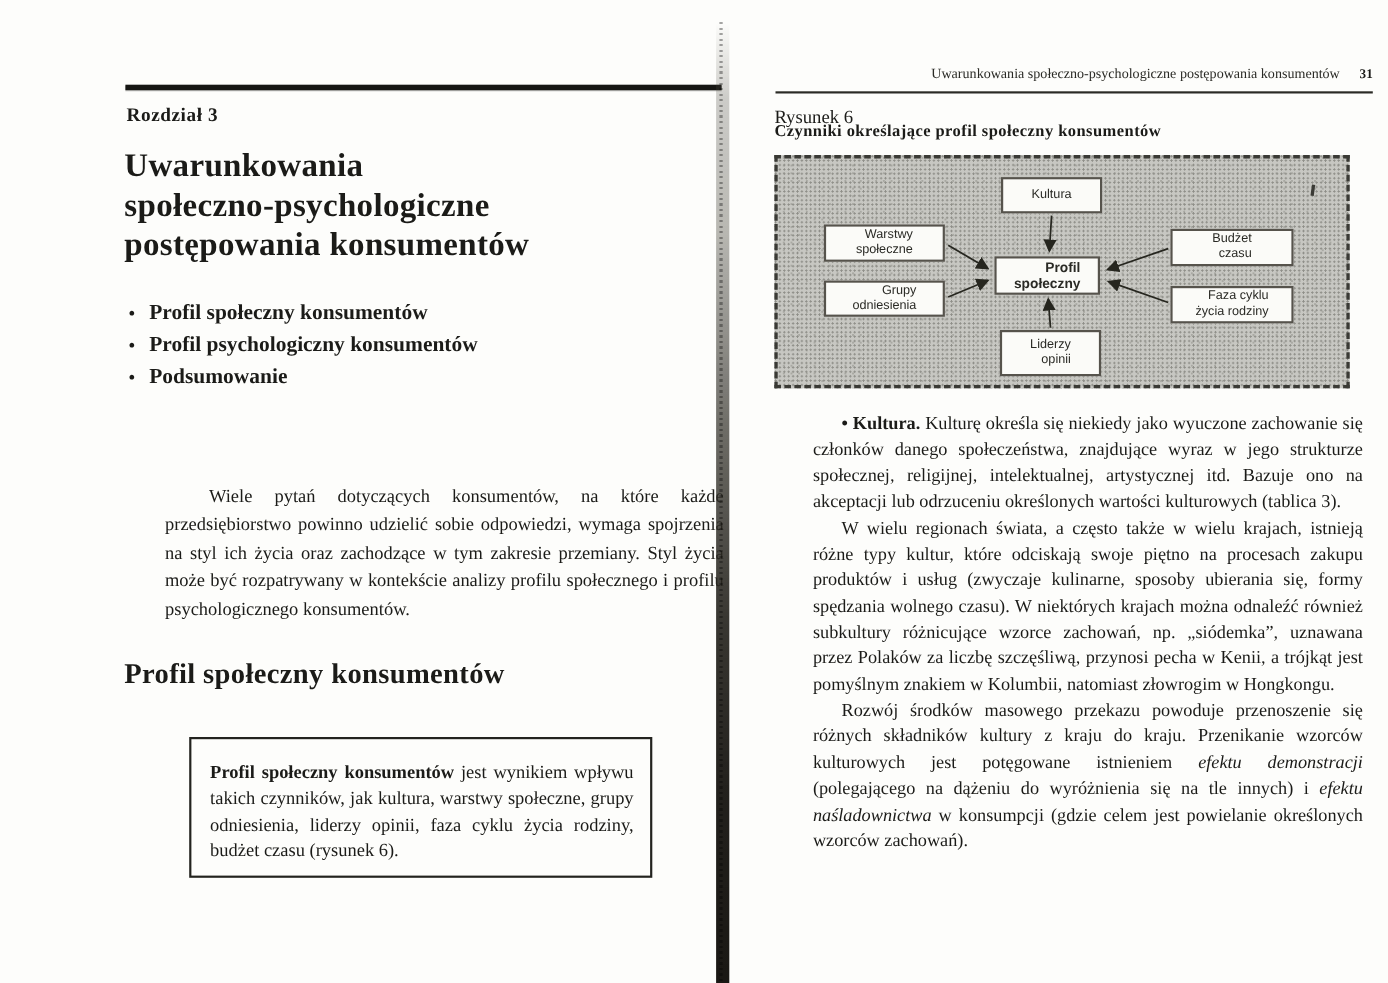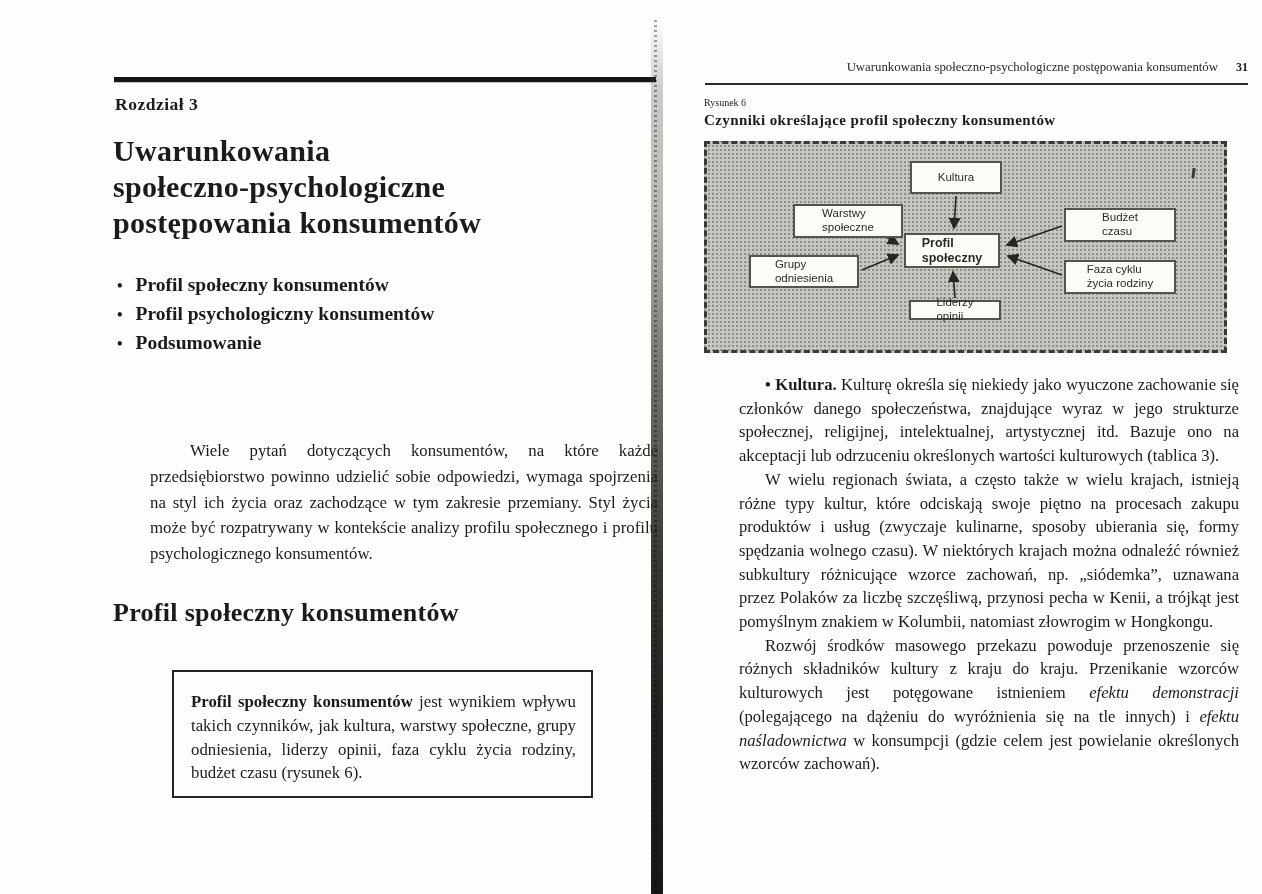--- a/index.html
+++ b/index.html
@@ -30,39 +30,39 @@
              rgba(30,28,24,.98) 80%, rgba(26,24,20,1) 100%);
            filter:blur(.4px); }
   .spine::before { content:""; position:absolute; left:3px; top:0; width:3px; height:100%;
            background:repeating-linear-gradient(to bottom, rgba(0,0,0,.35) 0 2px, transparent 2px 5px); }
 
   
   .running-header { left:705px; top:60px; width:543px; text-align:right; font-size:12.8px;
                     color:#2a2a25; white-space:nowrap; }
   .pagenum { font-size:12px; font-weight:bold; margin-left:18px; color:#1b1b18; }
   .rule-thin { left:705px; top:83px; width:543px; height:2px; background:#2b2b26; }
-  .fig-label { left:704px; top:97px; font-size:10px; }
+  .fig-label { left:704px; top:97px; font-size:17px; }
   .fig-caption { left:704px; top:112px; font-size:15px; font-weight:bold; letter-spacing:.4px; }
 
   .diagram { left:704px; top:141px; width:523px; height:212px;
              border:3px dashed #3a3a35; background-color:#c7c7c2;
              background-image:radial-gradient(#8f8f89 .8px, transparent .9px),
                               radial-gradient(#a9a9a3 .8px, transparent .9px);
              background-size:4px 4px, 7px 7px; background-position:0 0, 2px 3px; }
   .arrows { position:absolute; left:0; top:0; width:523px; height:212px; }
   .node { position:absolute; background:#fbfbf8; border:2px solid #56534c;
           font-family:"Liberation Sans","DejaVu Sans",sans-serif; font-size:11.5px;
-          line-height:1.2; color:#2a2a25; text-align:left; white-space:pre-line;
+          line-height:1.2; color:#2a2a25; text-align:right; white-space:pre-line;
           display:flex; align-items:center; justify-content:center; }
   .n-kultura { left:203px; top:17px;  width:92px;  height:33px; }
-  .n-warstwy { left:42px;  top:60px;  width:110px; height:34px;margin-left:44px; }
+  .n-warstwy { left:42px;  top:60px;  width:110px; height:34px; }
   .n-grupy   { left:42px;  top:111px; width:110px; height:33px; }
   .n-budzet  { left:357px; top:64px;  width:112px; height:34px; }
   .n-faza    { left:357px; top:116px; width:112px; height:34px; }
-  .n-liderzy { left:202px; top:156px; width:92px;  height:20px; }
+  .n-liderzy { left:202px; top:156px; width:92px;  height:42px; }
   .n-center  { left:197px; top:89px;  width:96px;  height:35px; font-weight:bold; font-size:12.5px; }
   .speck { left:485px; top:24px; width:3px; height:10px; background:#3b3b36; transform:rotate(8deg); }
 
   .bodytext { left:739px; top:373px; width:500px; font-size:16.6px; line-height:23.7px;
               text-align:justify; }
   .bodytext p { text-indent:26px; margin:0; }
   .b { font-weight:bold; }
   .i { font-style:italic; }
 </style>
 </head>

